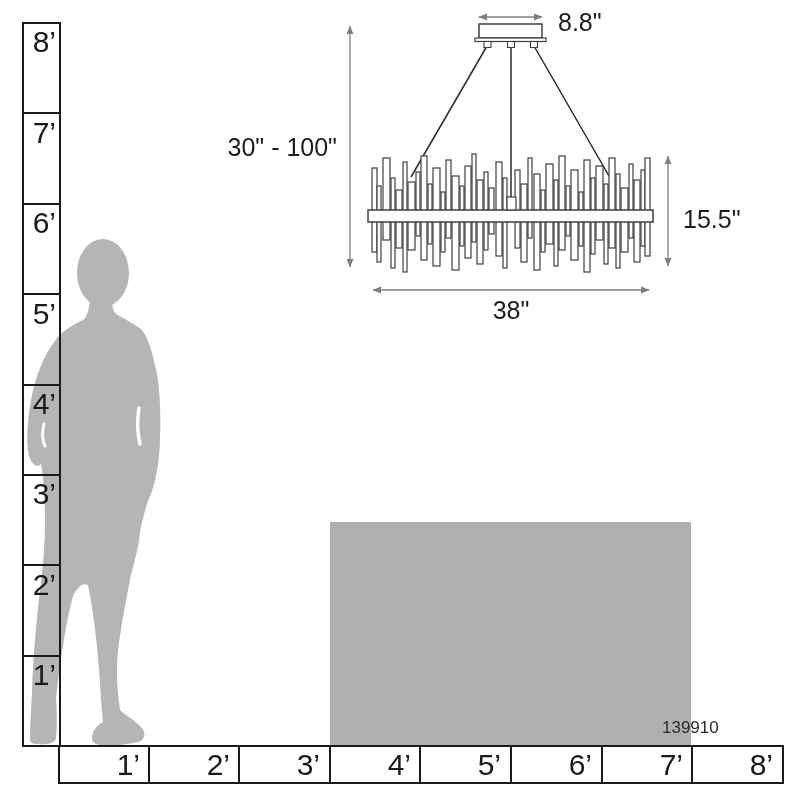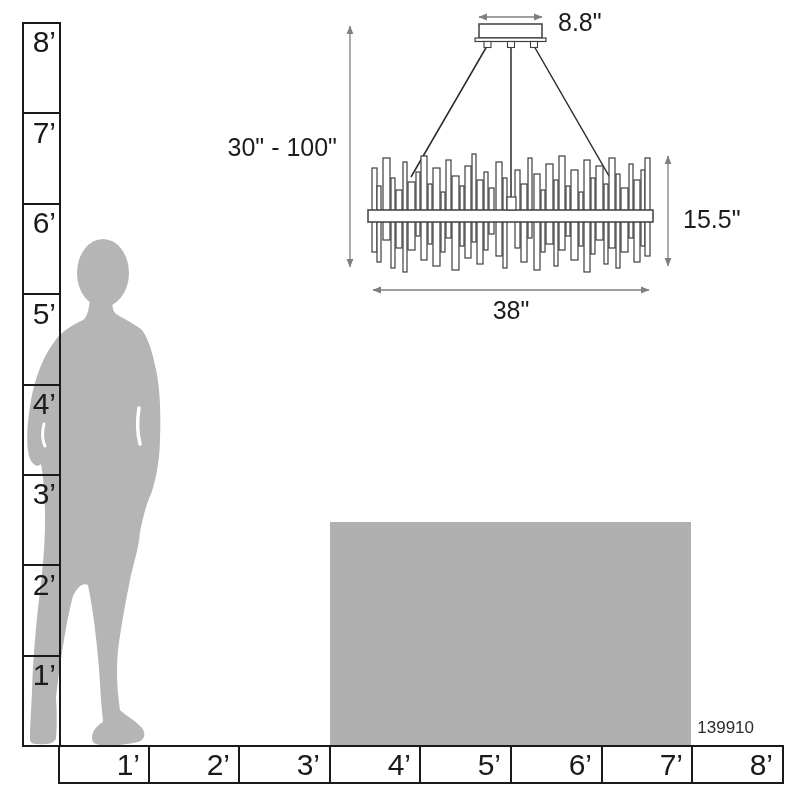--- a/index.html
+++ b/index.html
@@ -180,14 +180,14 @@
   <div class="lbl ruler-lbl h-lbl" style="left:420px">5’</div>
   <div class="lbl ruler-lbl h-lbl" style="left:511px">6’</div>
   <div class="lbl ruler-lbl h-lbl" style="left:602px">7’</div>
   <div class="lbl ruler-lbl h-lbl" style="left:692px">8’</div>
 
   <div class="lbl dim-lbl" style="left:558px;top:10px">8.8"</div>
   <div class="lbl dim-lbl" style="left:180px;top:135px;width:157px;text-align:right">30" - 100"</div>
   <div class="lbl dim-lbl" style="left:683px;top:207px">15.5"</div>
   <div class="lbl dim-lbl" style="left:461px;top:298px;width:100px;text-align:center">38"</div>
 
-  <div class="lbl prod-lbl" style="left:634px;top:719px;width:120px;text-align:right">139910</div>
+  <div class="lbl prod-lbl" style="left:662px;top:719px;width:120px;text-align:left">139910</div>
 </div>
 
 </body></html>

